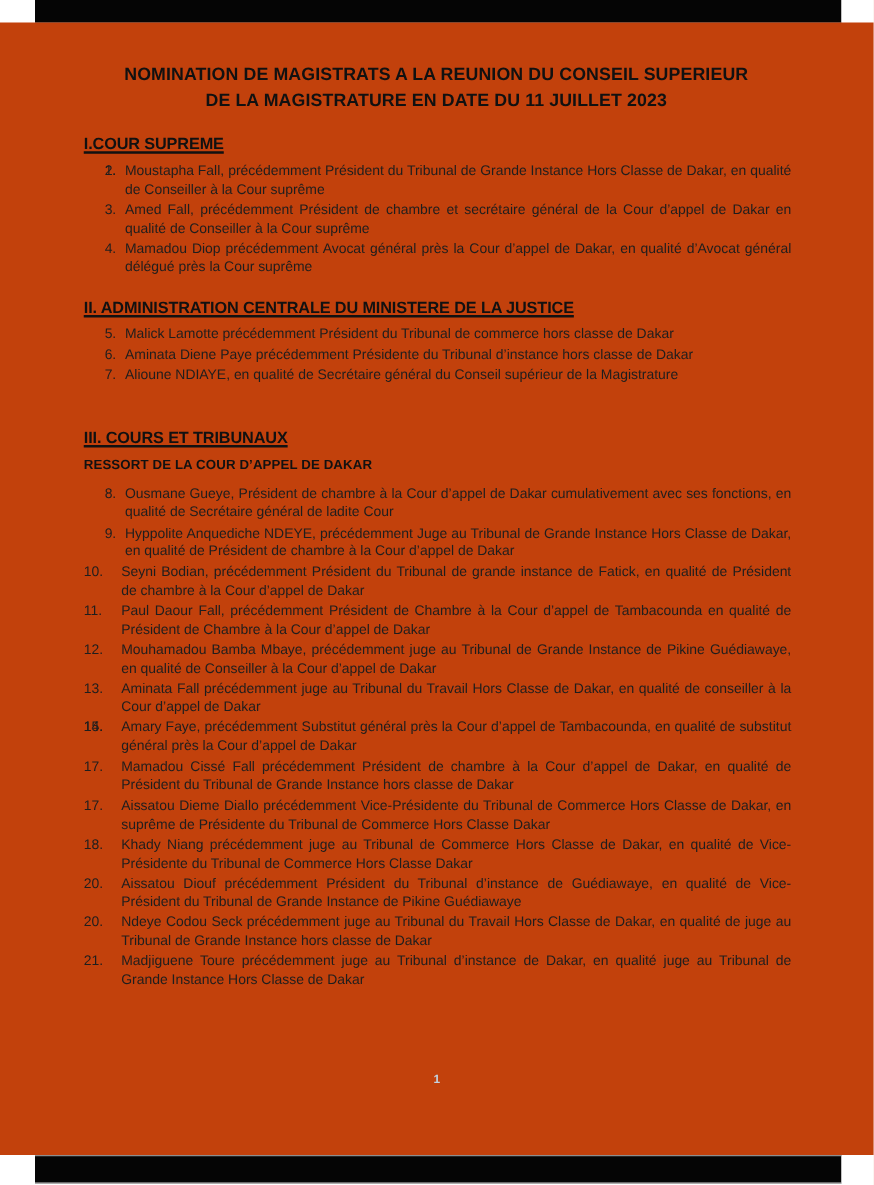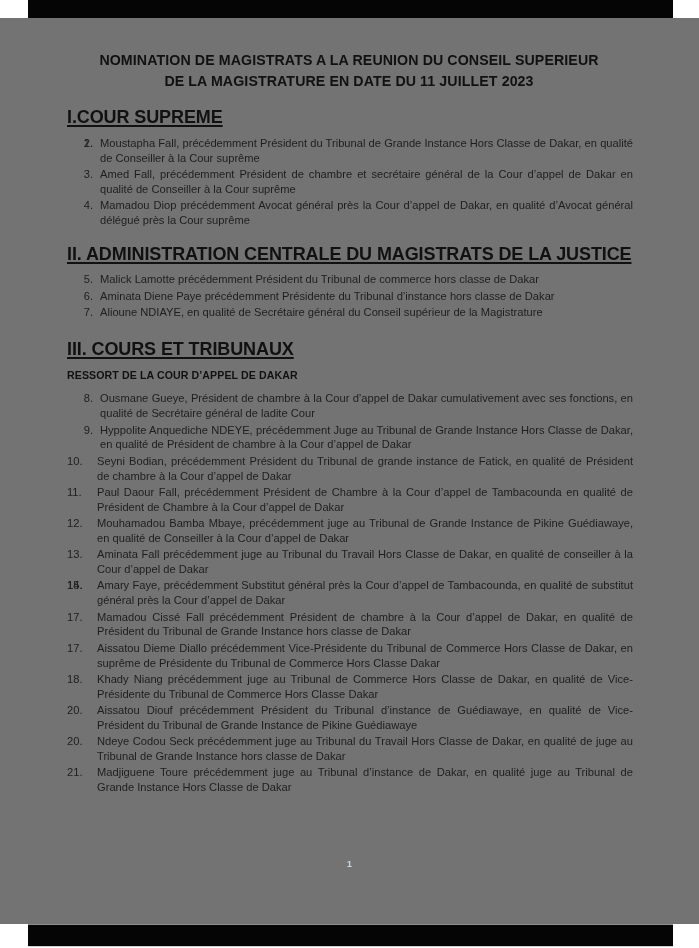--- a/index.html
+++ b/index.html
@@ -37,21 +37,21 @@
     border-bottom: 1px solid #cfcfcf;
   }
 
   
   .page {
     position: absolute;
     top: 18px;
     left: 0;
     width: 699px;
     height: 906px;
-    background: #737373;
+    background: #c2410c;
     box-sizing: border-box;
     padding: 1px;
   }
 
   .content {
     position: absolute;
     left: 67px;
     top: 32px;
     width: 566px;
   }
@@ -67,37 +67,37 @@
     color: #111111;
     width: 560px;
     margin-left: 2px;
   }
   .doc-title .line2 {
     display: block;
   }
 
   
   .section-heading {
-    font-size: 18px;
+    font-size: 13px;
     font-weight: bold;
     color: #111111;
     margin: 0 0 7px 0;
     letter-spacing: -0.1px;
     line-height: 1.2;
   }
   .section-heading .u {
     text-decoration: underline;
     text-underline-offset: 2px;
     text-decoration-thickness: 1.6px;
   }
   .section-heading.h2 {
     margin-top: 16px;
   }
   .section-heading.h3 {
-    margin-top: 19px;
+    margin-top: 34px;
     margin-bottom: 9px;
   }
   .sub-heading {
     font-size: 10.6px;
     font-weight: bold;
     color: #111111;
     margin: 0 0 10px 0;
     letter-spacing: 0.1px;
   }
 
@@ -167,21 +167,21 @@
         <section>
           <h2 class="section-heading h1"><span class="u">I.COUR SUPREME</span></h2>
           <ol class="nom-list">
             <li><span class="num">1.</span></li>
             <li><span class="num">2.</span><span class="txt">Moustapha Fall, précédemment Président du Tribunal de Grande Instance Hors Classe de Dakar, en qualité de Conseiller à la Cour suprême</span></li>
             <li><span class="num">3.</span><span class="txt">Amed Fall, précédemment Président de chambre et secrétaire général de la Cour d’appel de Dakar en qualité de Conseiller à la Cour suprême</span></li>
             <li><span class="num">4.</span><span class="txt">Mamadou Diop précédemment Avocat général près la Cour d’appel de Dakar, en qualité d’Avocat général délégué près la Cour suprême</span></li>
           </ol>
         </section>
         <section>
-          <h2 class="section-heading h2"><span class="u">II. ADMINISTRATION CENTRALE DU MAGISTRATS DE LA JUSTICE</span></h2>
+          <h2 class="section-heading h2"><span class="u">II. ADMINISTRATION CENTRALE DU MINISTERE DE LA JUSTICE</span></h2>
           <ol class="nom-list list-gap-sm">
             <li><span class="num">5.</span><span class="txt">Malick Lamotte précédemment Président du Tribunal de commerce hors classe de Dakar</span></li>
             <li><span class="num">6.</span><span class="txt">Aminata Diene Paye précédemment Présidente du Tribunal d’instance hors classe de Dakar</span></li>
             <li><span class="num">7.</span><span class="txt">Alioune NDIAYE, en qualité de Secrétaire général du Conseil supérieur de la Magistrature</span></li>
           </ol>
         </section>
         <section>
           <h2 class="section-heading h3"><span class="u">III. COURS ET TRIBUNAUX</span></h2>
           <div class="sub-heading">RESSORT DE LA COUR D’APPEL DE DAKAR</div>
           <ol class="nom-list">

